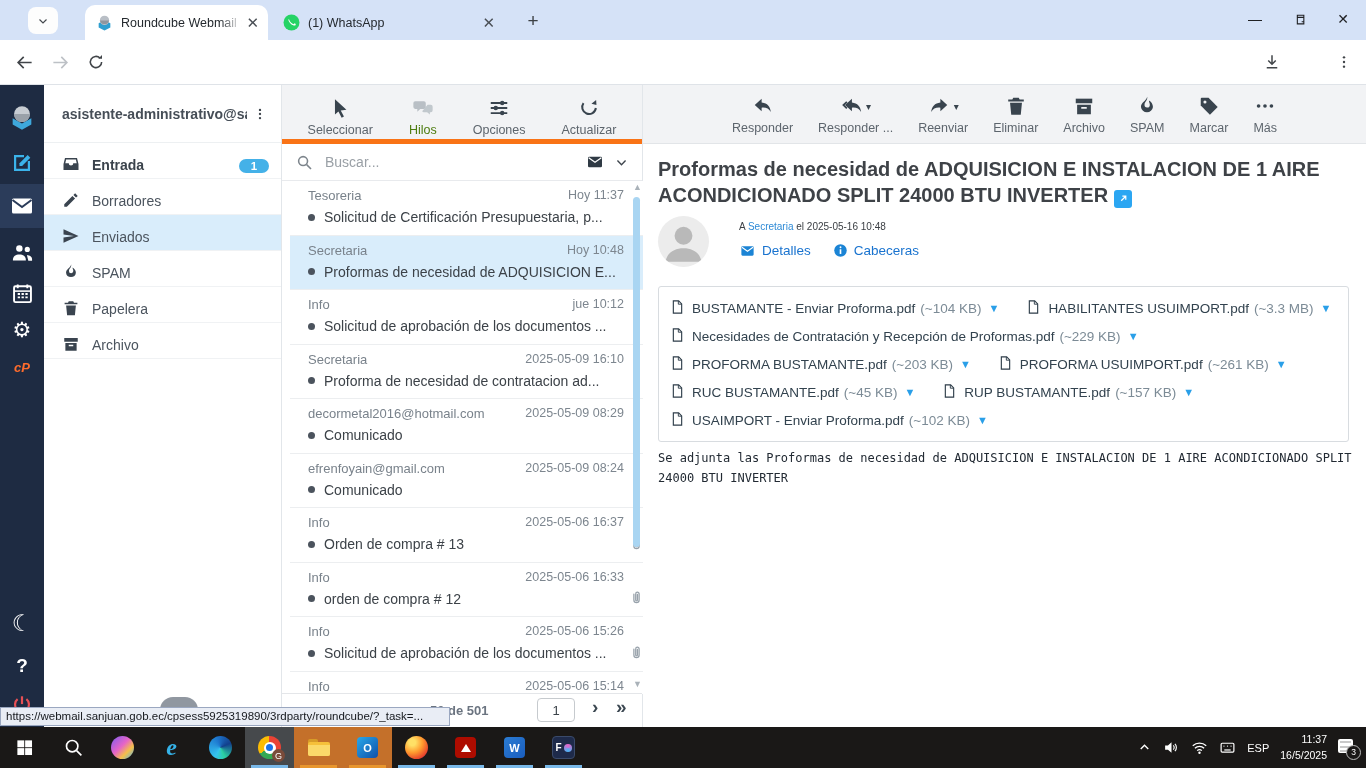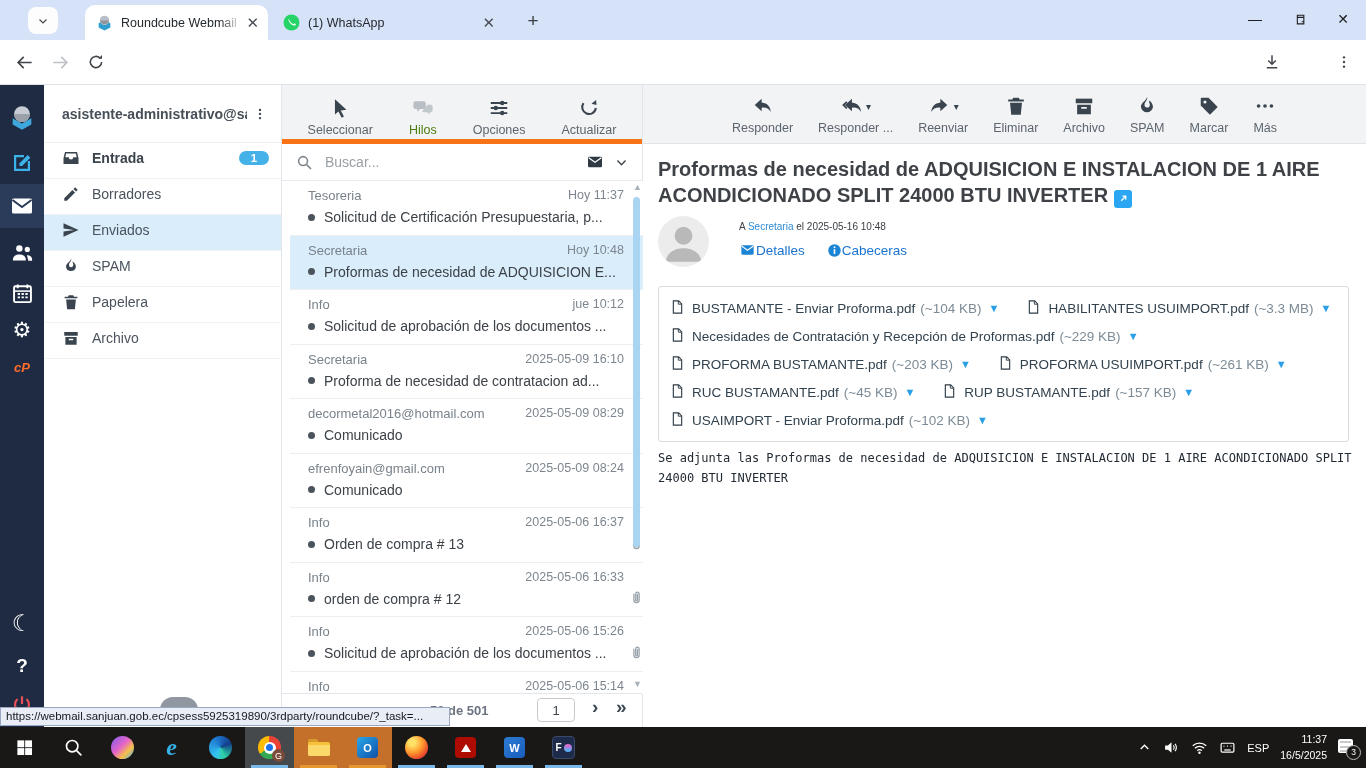--- a/index.html
+++ b/index.html
@@ -35,21 +35,21 @@
   .rail{position:absolute;left:0;top:0;width:44px;height:642px;background:#1e2b42;}
   .rail-item{position:absolute;left:0;width:44px;height:40px;display:flex;align-items:center;justify-content:center;color:#fff;}
   .rail-item.active{background:#2b3c5a;height:44px;}
   .glyph{font-size:21px;line-height:1;color:#fff;}
   .cp{font-style:italic;font-weight:bold;font-size:13px;color:#ff6c2c;}
 
   .folderpane{position:absolute;left:44px;top:0;width:238px;height:642px;background:#fff;border-right:1px solid #e2e6ea;box-sizing:border-box;}
   .acct{height:58px;display:flex;align-items:center;border-bottom:1px solid #edf0f2;padding:0 8px 0 18px;box-sizing:border-box;}
   .acct-name{font-size:14px;font-weight:bold;color:#464e57;white-space:nowrap;overflow:hidden;flex:1;}
   .kebab{color:#3e454d;padding:0 6px;}
-  .folder-row{height:36px;display:flex;align-items:center;padding:0 12px 5px 18px;border-bottom:1px solid #f0f2f4;box-sizing:border-box;}
+  .folder-row{height:36px;display:flex;align-items:flex-end;padding:0 12px 5px 18px;border-bottom:1px solid #f0f2f4;box-sizing:border-box;}
   .folder-row.sel{background:#d9edfb;}
   .ficon{width:18px;height:18px;margin-right:12px;color:#3a444f;}
   .ficon svg{width:18px;height:18px;fill:#3a444f;}
   .flabel{font-size:14px;color:#4b545e;}
   .flabel.b{font-weight:bold;color:#3b434c;}
   .fbadge{margin-left:auto;min-width:14px;padding:1px 8px;background:#44b1e8;border-radius:9px;color:#fff;
     font-size:11.5px;font-weight:bold;text-align:center;}
 
   .listpane{position:absolute;left:282px;top:0;width:361px;height:642px;background:#fff;border-right:1px solid #e2e6ea;box-sizing:border-box;}
   .ltoolbar{height:59px;background:#f2f3f5;border-bottom:5px solid #f97316;display:flex;justify-content:center;gap:36px;
@@ -87,21 +87,21 @@
   .icwrap{display:flex;align-items:center;gap:4px;}
   .caret{font-size:10px;color:#39444e;}
   .subject{position:absolute;left:15px;top:71px;width:678px;font-size:20px;font-weight:bold;color:#3e4247;line-height:26px;}
   .extlink{display:inline-flex;vertical-align:-2px;width:18px;height:18px;background:#2ba6f2;border-radius:3px;
     align-items:center;justify-content:center;margin-left:6px;}
   .sender{position:absolute;left:15px;top:131px;display:flex;}
   .pavatar{width:51px;height:51px;border-radius:50%;background:#ececec;overflow:hidden;flex:none;margin-right:30px;}
   .sline1{font-size:10px;color:#3c4045;margin-top:5px;}
   .sline1 a{color:#2e8ad6;text-decoration:none;}
   .sline2{display:flex;gap:22px;margin-top:11px;align-items:center;}
-  .blink{display:flex;align-items:flex-start;font-size:13.5px;color:#1973cf;}
+  .blink{display:flex;align-items:flex-end;gap:6px;font-size:13.5px;color:#1973cf;}
   .attbox{position:absolute;left:15px;top:201px;width:691px;border:1px solid #d8dce0;border-radius:3px;
     padding:7px 10px;box-sizing:border-box;display:flex;flex-wrap:wrap;column-gap:26px;}
   .chip{display:flex;align-items:center;height:28px;font-size:13.5px;white-space:nowrap;}
   .chip .pdf{width:16px;height:18px;color:#2e3d49;margin-right:7px;}
   .chip .nm{color:#32424e;}
   .chip .sz{color:#7c8b96;margin-left:5px;}
   .chip .acaret{color:#2a9fe8;font-size:11px;margin-left:7px;}
   .mbody{position:absolute;left:15px;top:363px;width:706px;font-family:"DejaVu Sans Mono",monospace;
     font-size:12px;line-height:20px;color:#222a33;}
 

